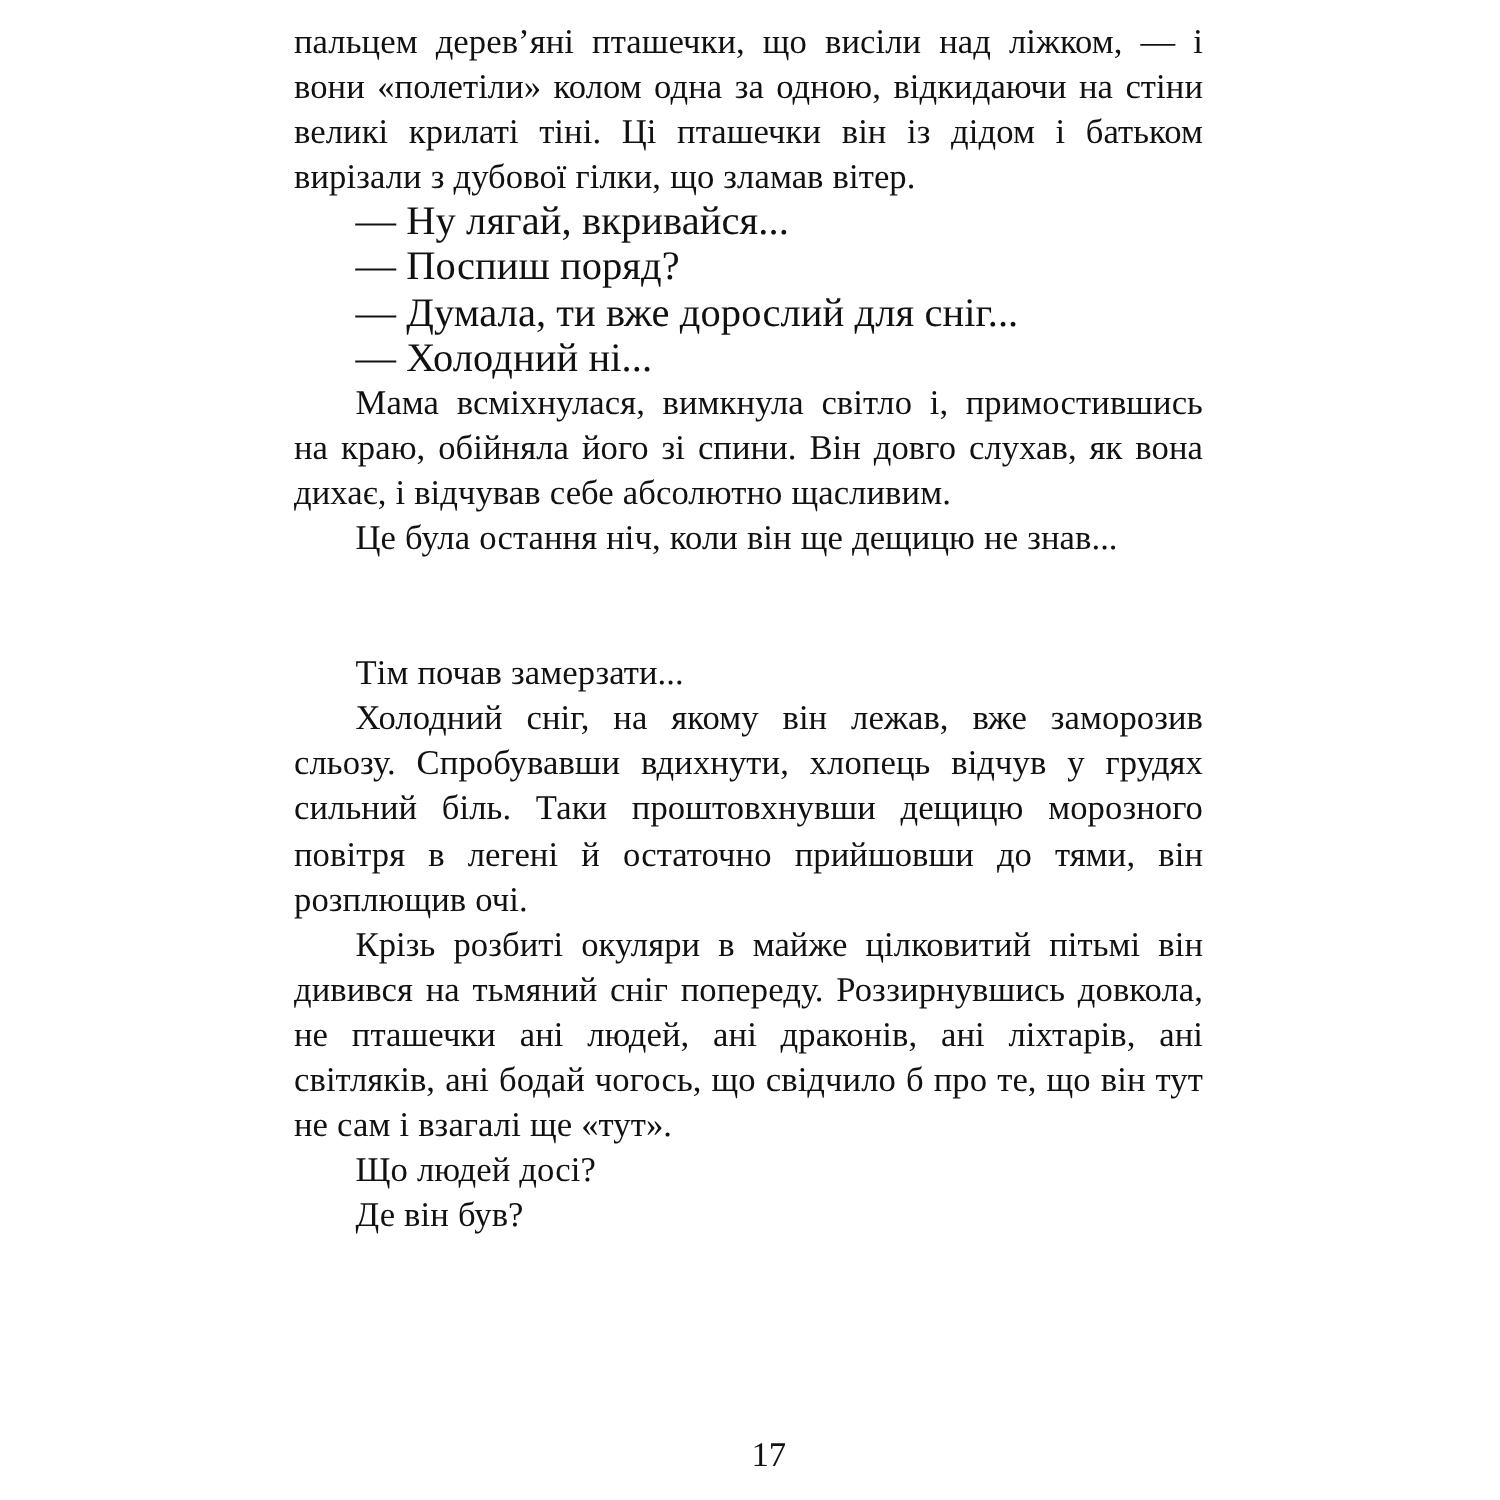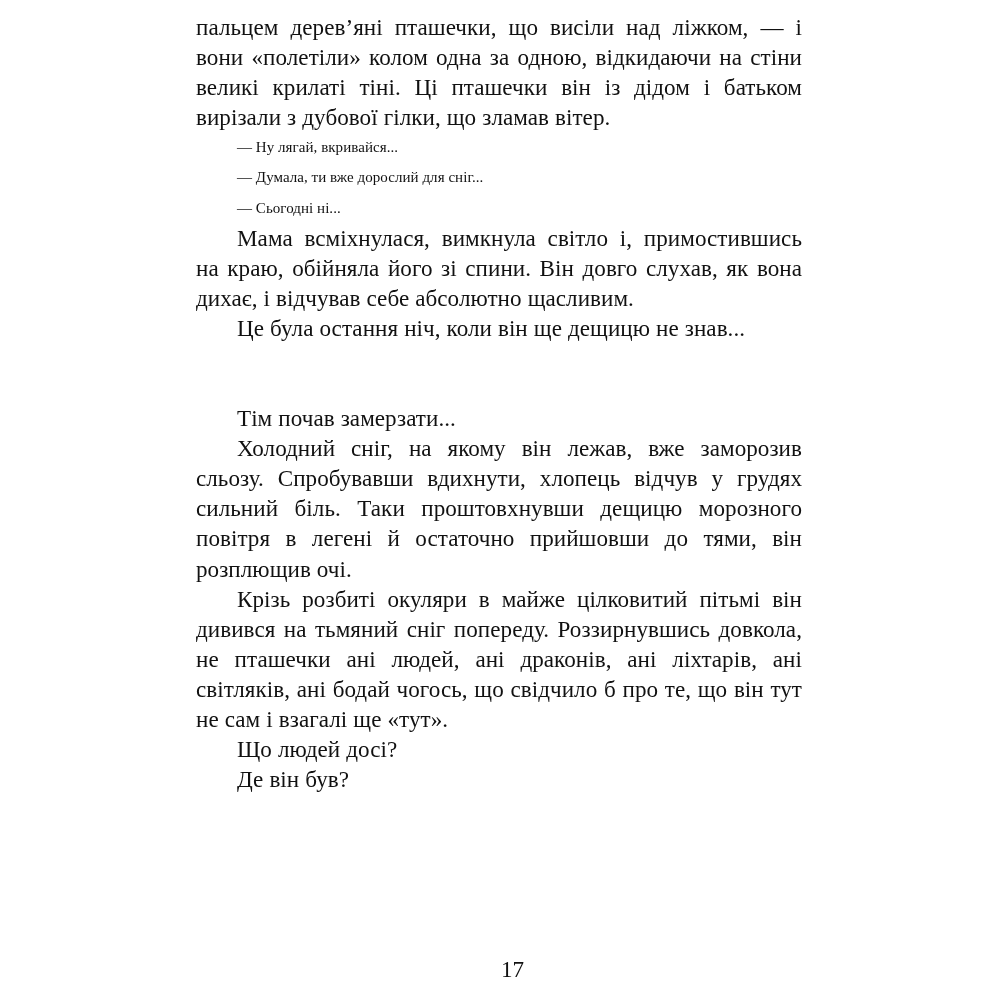--- a/index.html
+++ b/index.html
@@ -43,21 +43,21 @@
     word-spacing: 0.2px;
   }
 
   p.para.no-indent {
     text-indent: 0;
   }
 
   .dialogue {
     margin: 0;
     padding: 0;
-    font-size: 15px;
+    font-size: 27px;
     line-height: 30.1px;
     text-indent: 41px;
     text-align: left;
     letter-spacing: 0.05px;
   }
 
   .section-gap {
     height: 60px;
   }
 
@@ -76,22 +76,23 @@
 </style>
 </head>
 <body>
 
 <div class="page">
 
   <div class="text-column" id="text-column">
 
   <p class="para no-indent">пальцем дерев’яні пташечки, що висіли над ліжком, — і вони «полетіли» колом одна за одною, відкидаючи на стіни великі крилаті тіні. Ці пташечки він із дідом і батьком вирізали з дубової гілки, що зламав вітер.</p>
       <p class="dialogue">— Ну лягай, вкривайся...</p>
+      <p class="dialogue">— Поспиш поряд?</p>
       <p class="dialogue">— Думала, ти вже дорослий для сніг...</p>
-      <p class="dialogue">— Сьогодні ні...</p>
+      <p class="dialogue">— Холодний ні...</p>
       <p class="para">Мама всміхнулася, вимкнула світло і, примостившись на краю, обійняла його зі спини. Він довго слухав, як вона дихає, і відчував себе абсолютно щасливим.</p>
       <p class="para">Це була остання ніч, коли він ще дещицю не знав...</p>
       <div class="section-gap"></div>
       <p class="para">Тім почав замерзати...</p>
       <p class="para">Холодний сніг, на якому він лежав, вже заморозив сльозу. Спробувавши вдихнути, хлопець відчув у грудях сильний біль. Таки проштовхнувши дещицю морозного повітря в легені й остаточно прийшовши до тями, він розплющив очі.</p>
       <p class="para">Крізь розбиті окуляри в майже цілковитий пітьмі він дивився на тьмяний сніг попереду. Роззирнувшись довкола, не пташечки ані людей, ані драконів, ані ліхтарів, ані світляків, ані бодай чогось, що свідчило б про те, що він тут не сам і взагалі ще «тут».</p>
       <p class="para">Що людей досі?</p>
       <p class="para">Де він був?</p>
     </div>
 

